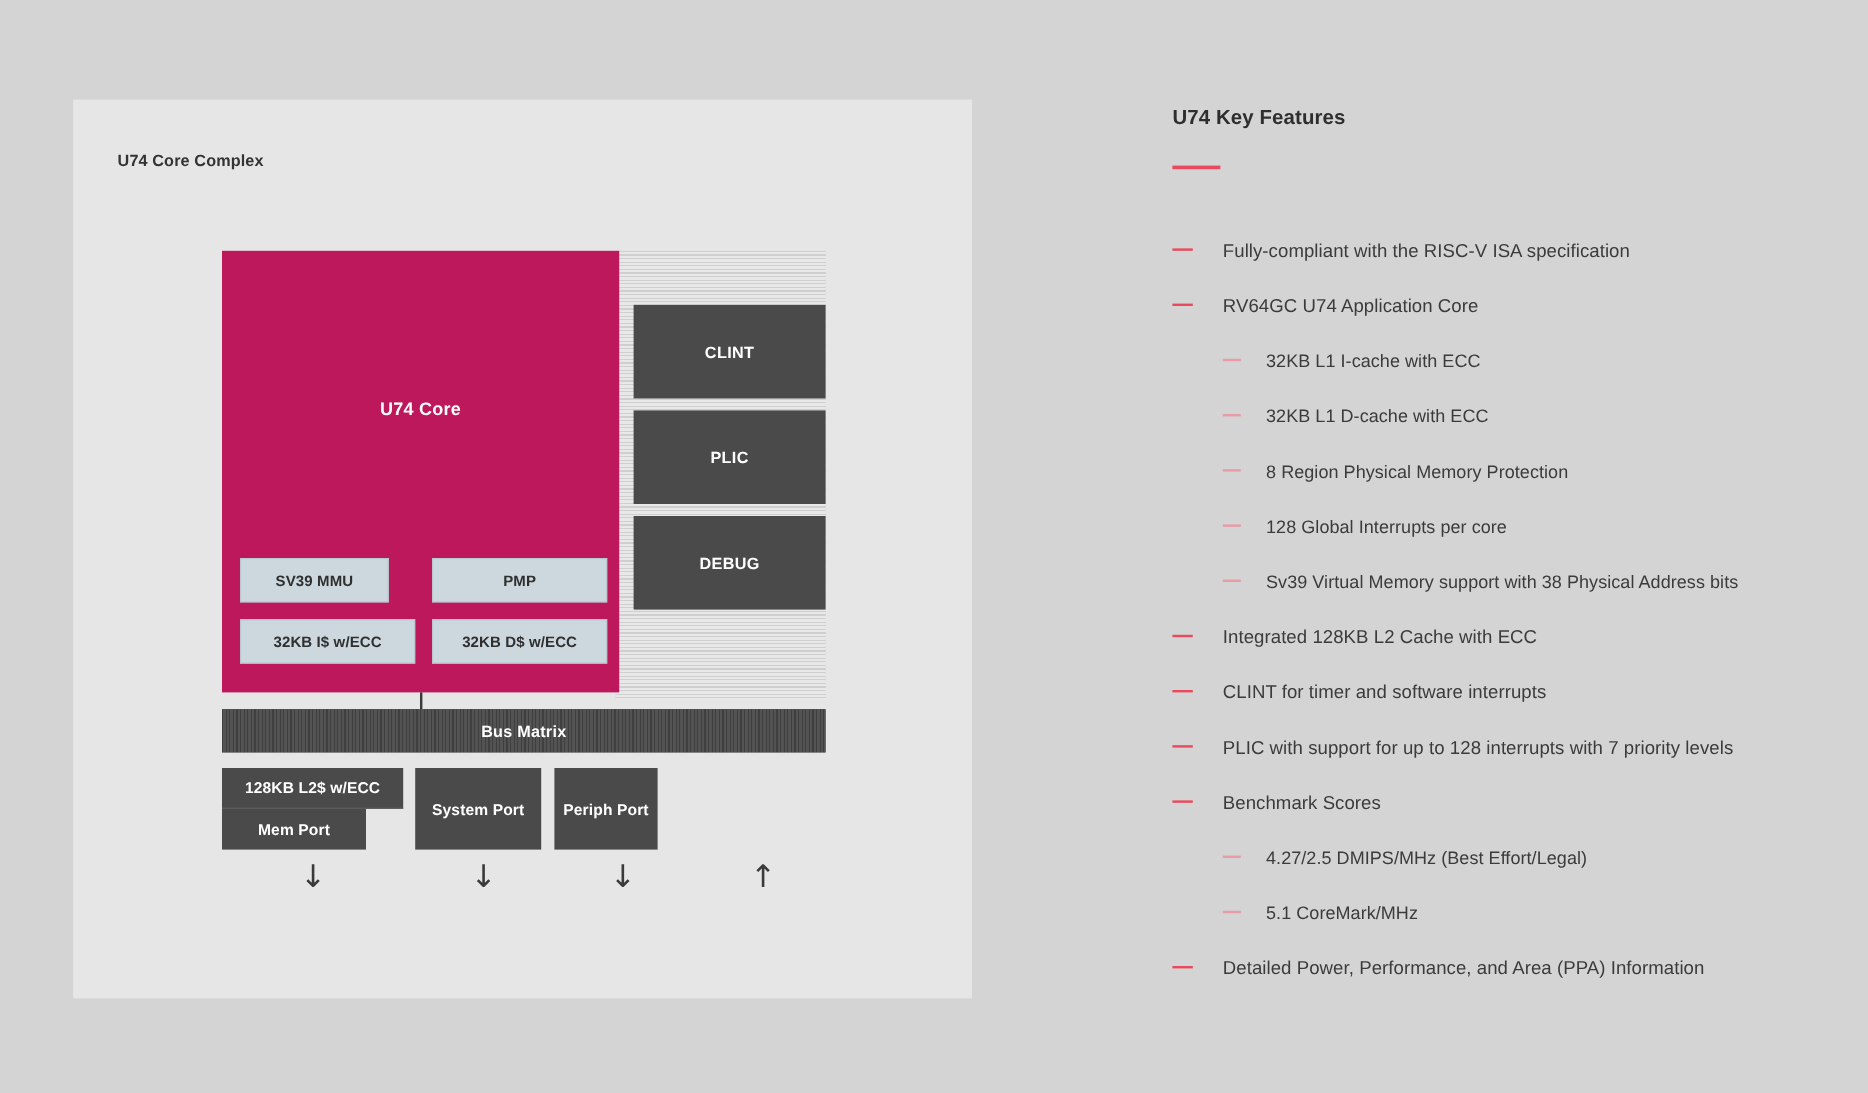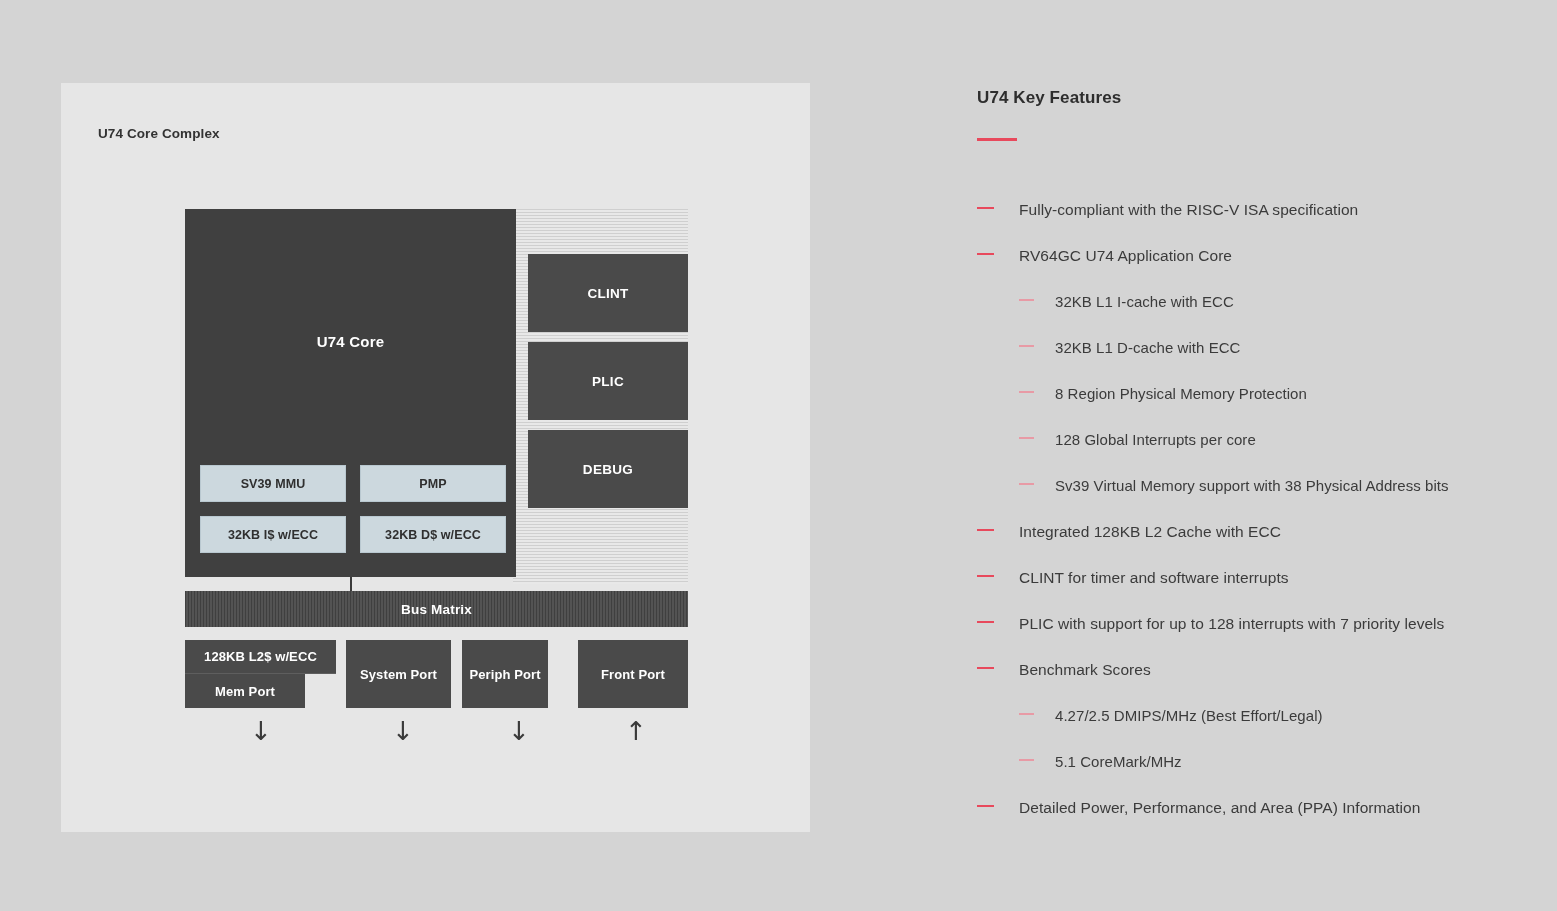--- a/index.html
+++ b/index.html
@@ -71,21 +71,21 @@
     color: #ffffff;
     display: flex;
     align-items: center;
     justify-content: center;
     font-size: 13.5px;
     font-weight: bold;
     letter-spacing: 0.3px;
     margin-top: 44px;
   }
   .core-blk {
-    background: #404040;
+    background: #be185d;
   }
   .core-label {
     position: absolute;
     left: 0;
     right: 0;
     top: 124px;
     text-align: center;
     color: #ffffff;
     font-size: 15px;
     font-weight: bold;
@@ -212,21 +212,21 @@
 
   <div id="diagram-title">U74 Core Complex</div>
 
   <div id="block-canvas">
 
     <div class="blk stripes-h" style="left:328px; top:0px; width:175px; height:375px;"></div>
 
     <div class="blk core-blk" style="left:0px; top:0px; width:331px; height:368px;">
       <div class="core-label">U74 Core</div>
 
-      <div class="sub-blk" style="left:15px; top:256px; width:146px; height:37px;">
+      <div class="sub-blk" style="left:15px; top:256px; width:124px; height:37px;">
         <span>SV39 MMU</span>
       </div>
       <div class="sub-blk" style="left:175px; top:256px; width:146px; height:37px;">
         <span>PMP</span>
       </div>
       <div class="sub-blk" style="left:15px; top:307px; width:146px; height:37px;">
         <span>32KB I$ w/ECC</span>
       </div>
       <div class="sub-blk" style="left:175px; top:307px; width:146px; height:37px;">
         <span>32KB D$ w/ECC</span>
@@ -254,23 +254,20 @@
     </div>
     <div class="port-cell" style="left:0px; top:465px; width:120px; height:34px;">
       <span>Mem Port</span>
     </div>
 
     <div class="port-cell" style="left:161px; top:431px; width:105px; height:68px;">
       <span>System Port</span>
     </div>
     <div class="port-cell" style="left:277px; top:431px; width:86px; height:68px;">
       <span>Periph Port</span>
-    </div>
-    <div class="port-cell" style="left:393px; top:431px; width:110px; height:68px;">
-      <span>Front Port</span>
     </div>
 
     <div class="arrow" style="left:61px; top:509px;">↓</div>
     <div class="arrow" style="left:203px; top:509px;">↓</div>
     <div class="arrow" style="left:319px; top:509px;">↓</div>
     <div class="arrow" style="left:436px; top:509px;">↑</div>
 
   </div>
 </div>
 

